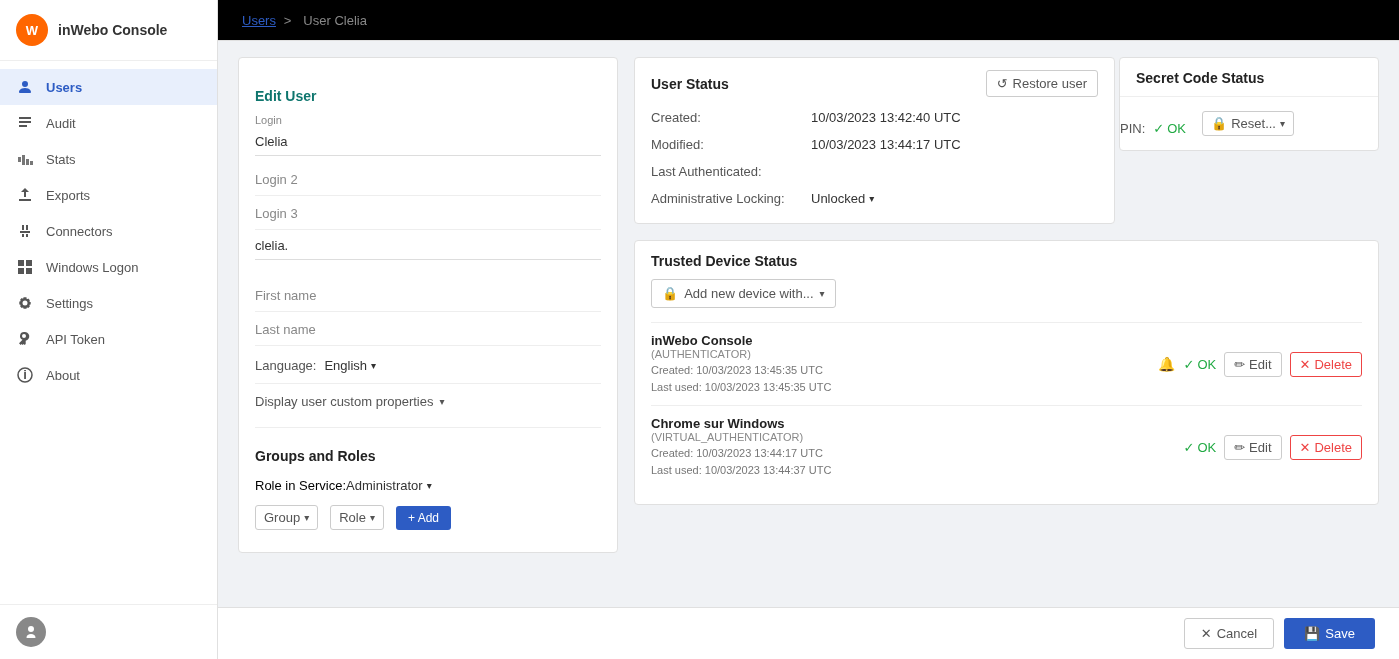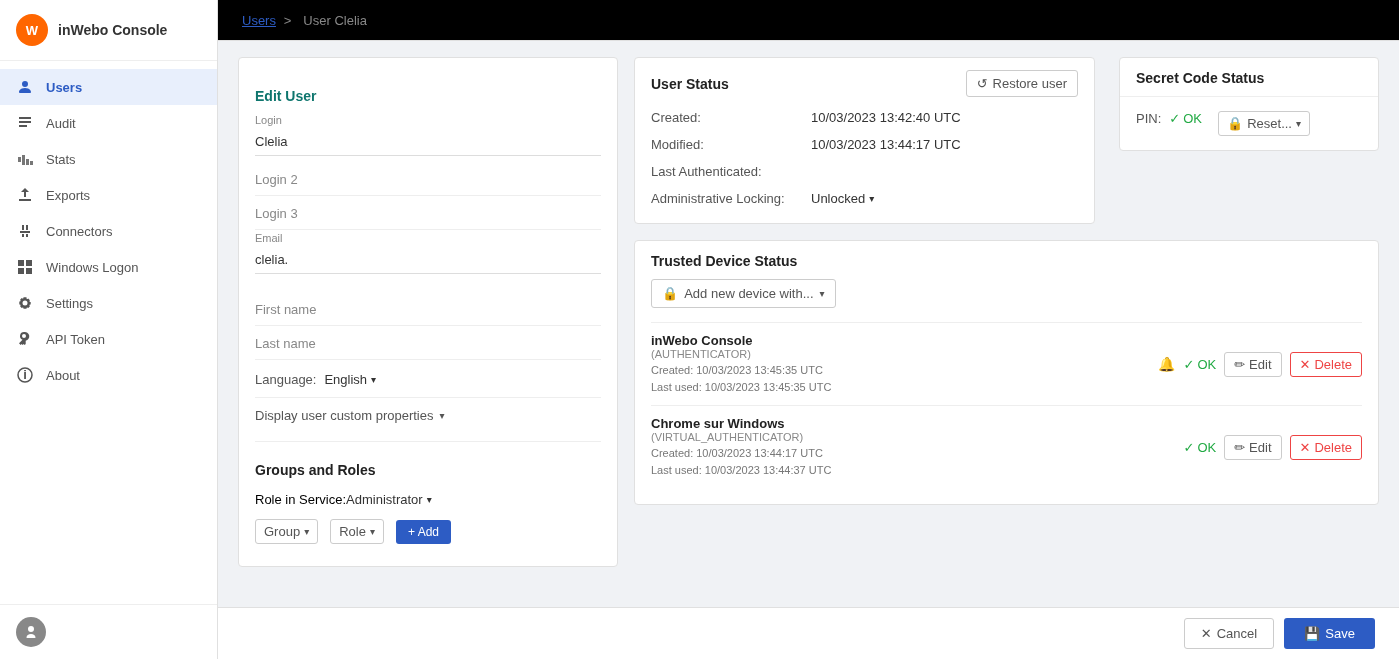--- a/index.html
+++ b/index.html
@@ -230,22 +230,22 @@
       background: #fff;
       border: 1px solid #e0e0e0;
       border-radius: 4px;
     }
     .secret-header {
       padding: 12px 16px 10px;
       font-weight: 600; font-size: 14px; color: #222;
       border-bottom: 1px solid #eee;
     }
     .pin-row {
-      display: flex; align-items: flex-start; gap: 8px;
-      padding: 14px 16px;
+      display: flex; align-items: flex-end; gap: 8px;
+      padding: 14px 0;
       font-size: 13px; color: #555;
     }
     .ok-badge {
       display: flex; align-items: center; gap: 3px;
       color: #22aa44; font-size: 13px;
     }
     .reset-btn {
       display: flex; align-items: center; gap: 4px;
       border: 1px solid #ccc; border-radius: 3px;
       padding: 4px 8px; font-size: 12px; cursor: pointer;
@@ -318,21 +318,21 @@
 
     .right-column {
       display: flex;
       flex-direction: column;
       gap: 16px;
       flex: 1;
       min-width: 0;
     }
     .top-right-row {
       display: flex;
-      gap: 24px;
+      gap: 4px;
       align-items: flex-start;
     }
   </style>
 </head>
 <body>
 
 <div class="sidebar">
   <div class="sidebar-header">
     <div class="sidebar-logo">
       <svg width="20" height="20" viewBox="0 0 20 20">
@@ -454,21 +454,20 @@
 
         <div class="form-field" style="margin-top:8px;">
           <div class="field-spacer" style="cursor:pointer;">Login 2</div>
         </div>
 
         <div class="form-field">
           <div class="field-spacer" style="cursor:pointer;">Login 3</div>
         </div>
 
         <div class="form-field">
-          <label>Email</label>
           <input type="text" value="clelia." style="">
         </div>
 
         <div class="form-field" style="margin-top:20px;">
           <div class="field-spacer" style="cursor:pointer;">First name</div>
         </div>
 
         <div class="form-field">
           <div class="field-spacer" style="cursor:pointer;">Last name</div>
         </div>

